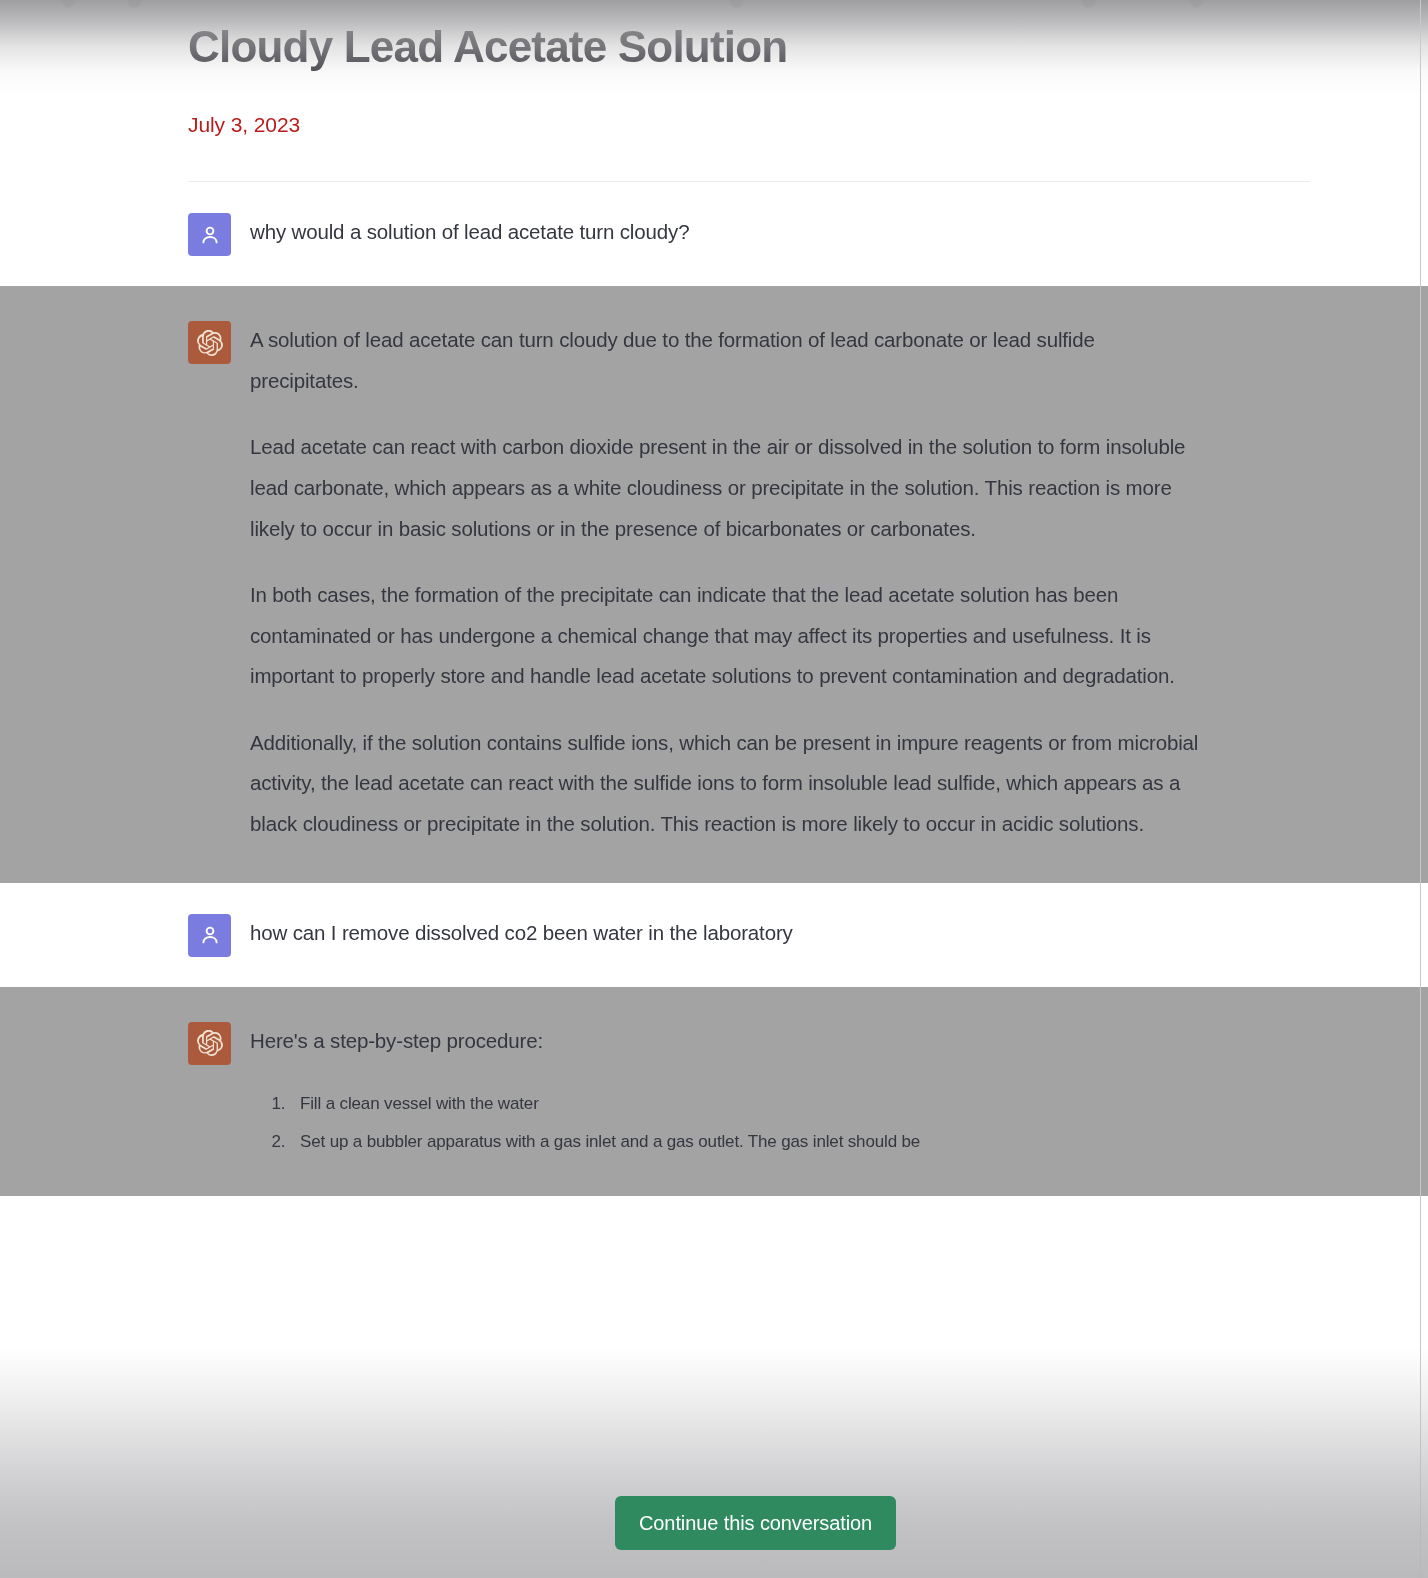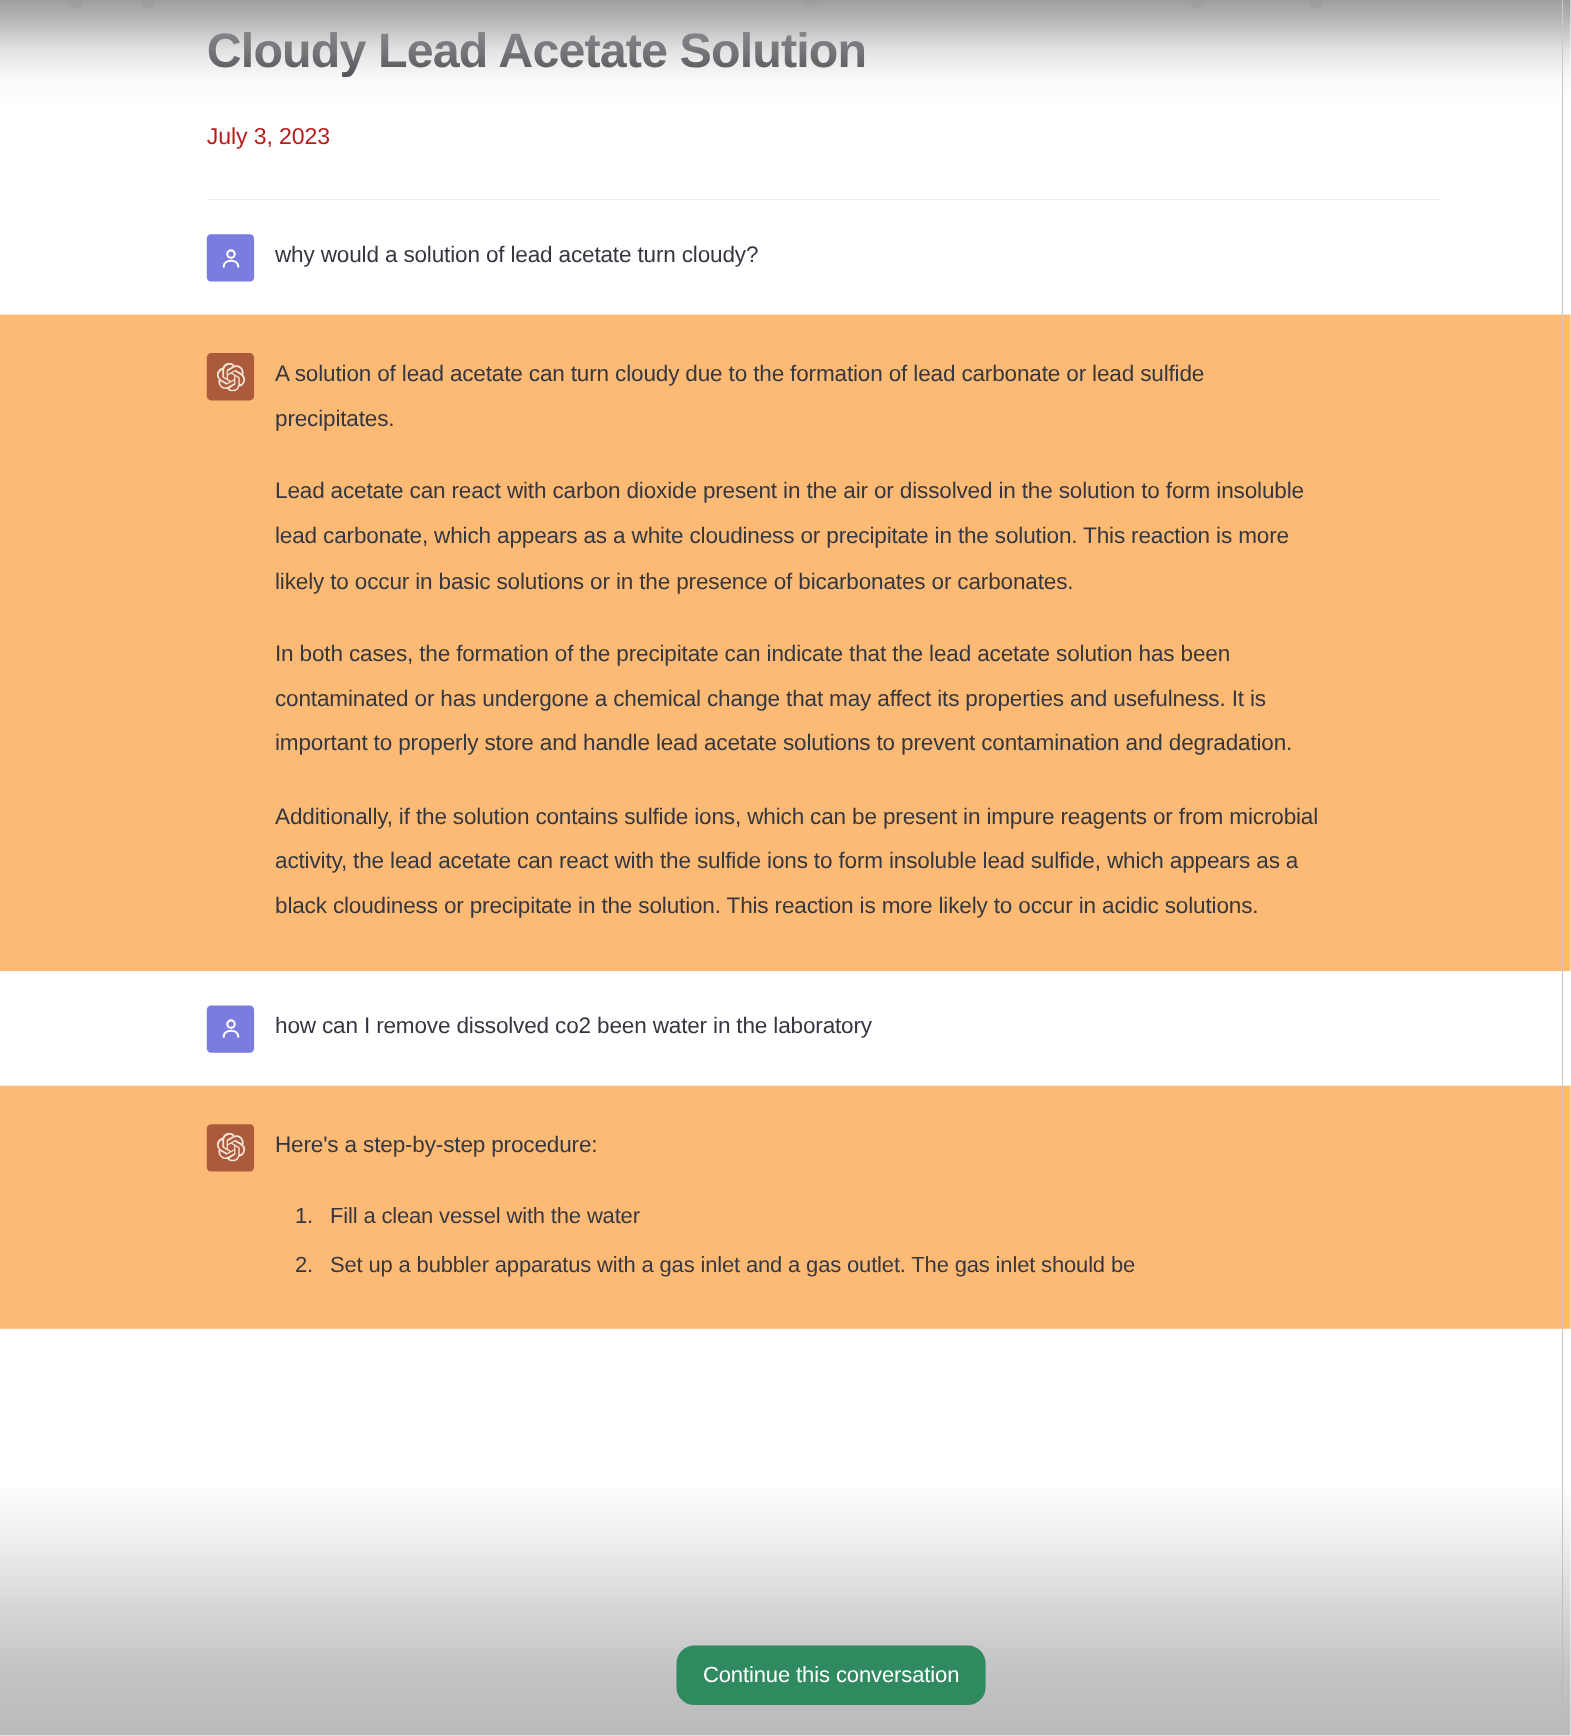--- a/index.html
+++ b/index.html
@@ -50,21 +50,21 @@
     height:1px;
     background:#ececef;
   }
 
   
   .msg {
     width:100%;
     display:flex;
   }
   .msg.user      { background:#ffffff; }
-  .msg.assistant { background:#fdba74; }
+  .msg.assistant { background:#a3a3a3; }
   .msg-inner {
     display:flex;
     margin-left:188px;
     padding:30px 0 30px 0;
     width:1100px;
   }
   .msg.assistant .msg-inner { padding:34px 0 38px 0; }
 
   
   .avatar {
@@ -92,21 +92,21 @@
   }
   .msg.user .msg-body p { margin:0; }
   .msg-body p + p { margin-top:26px; }
 
   ol.steps {
     margin:26px 0 0 0;
     padding-left:40px;
     max-width:955px;
   }
   ol.steps li {
-    font-size:20px;
+    font-size:17px;
     line-height:1.98;
     color:#353740;
     letter-spacing:-0.15px;
     padding-left:10px;
   }
   ol.steps li + li { margin-top:4px; }
 
   
   .top-fade {
     position:absolute; top:0; left:0;
@@ -148,21 +148,21 @@
     z-index:7;
     pointer-events:none;
   }
   .cta {
     position:absolute;
     left:615px; top:1496px;
     z-index:8;
     background:#2f8a5f;
     color:#ffffff;
     border:none;
-    border-radius:16px;
+    border-radius:6px;
     padding:0 24px;
     height:54px;
     font-family:"Liberation Sans", sans-serif;
     font-size:20px;
     letter-spacing:-0.1px;
     cursor:pointer;
     display:flex; align-items:center; justify-content:center;
   }
 </style>
 </head>

